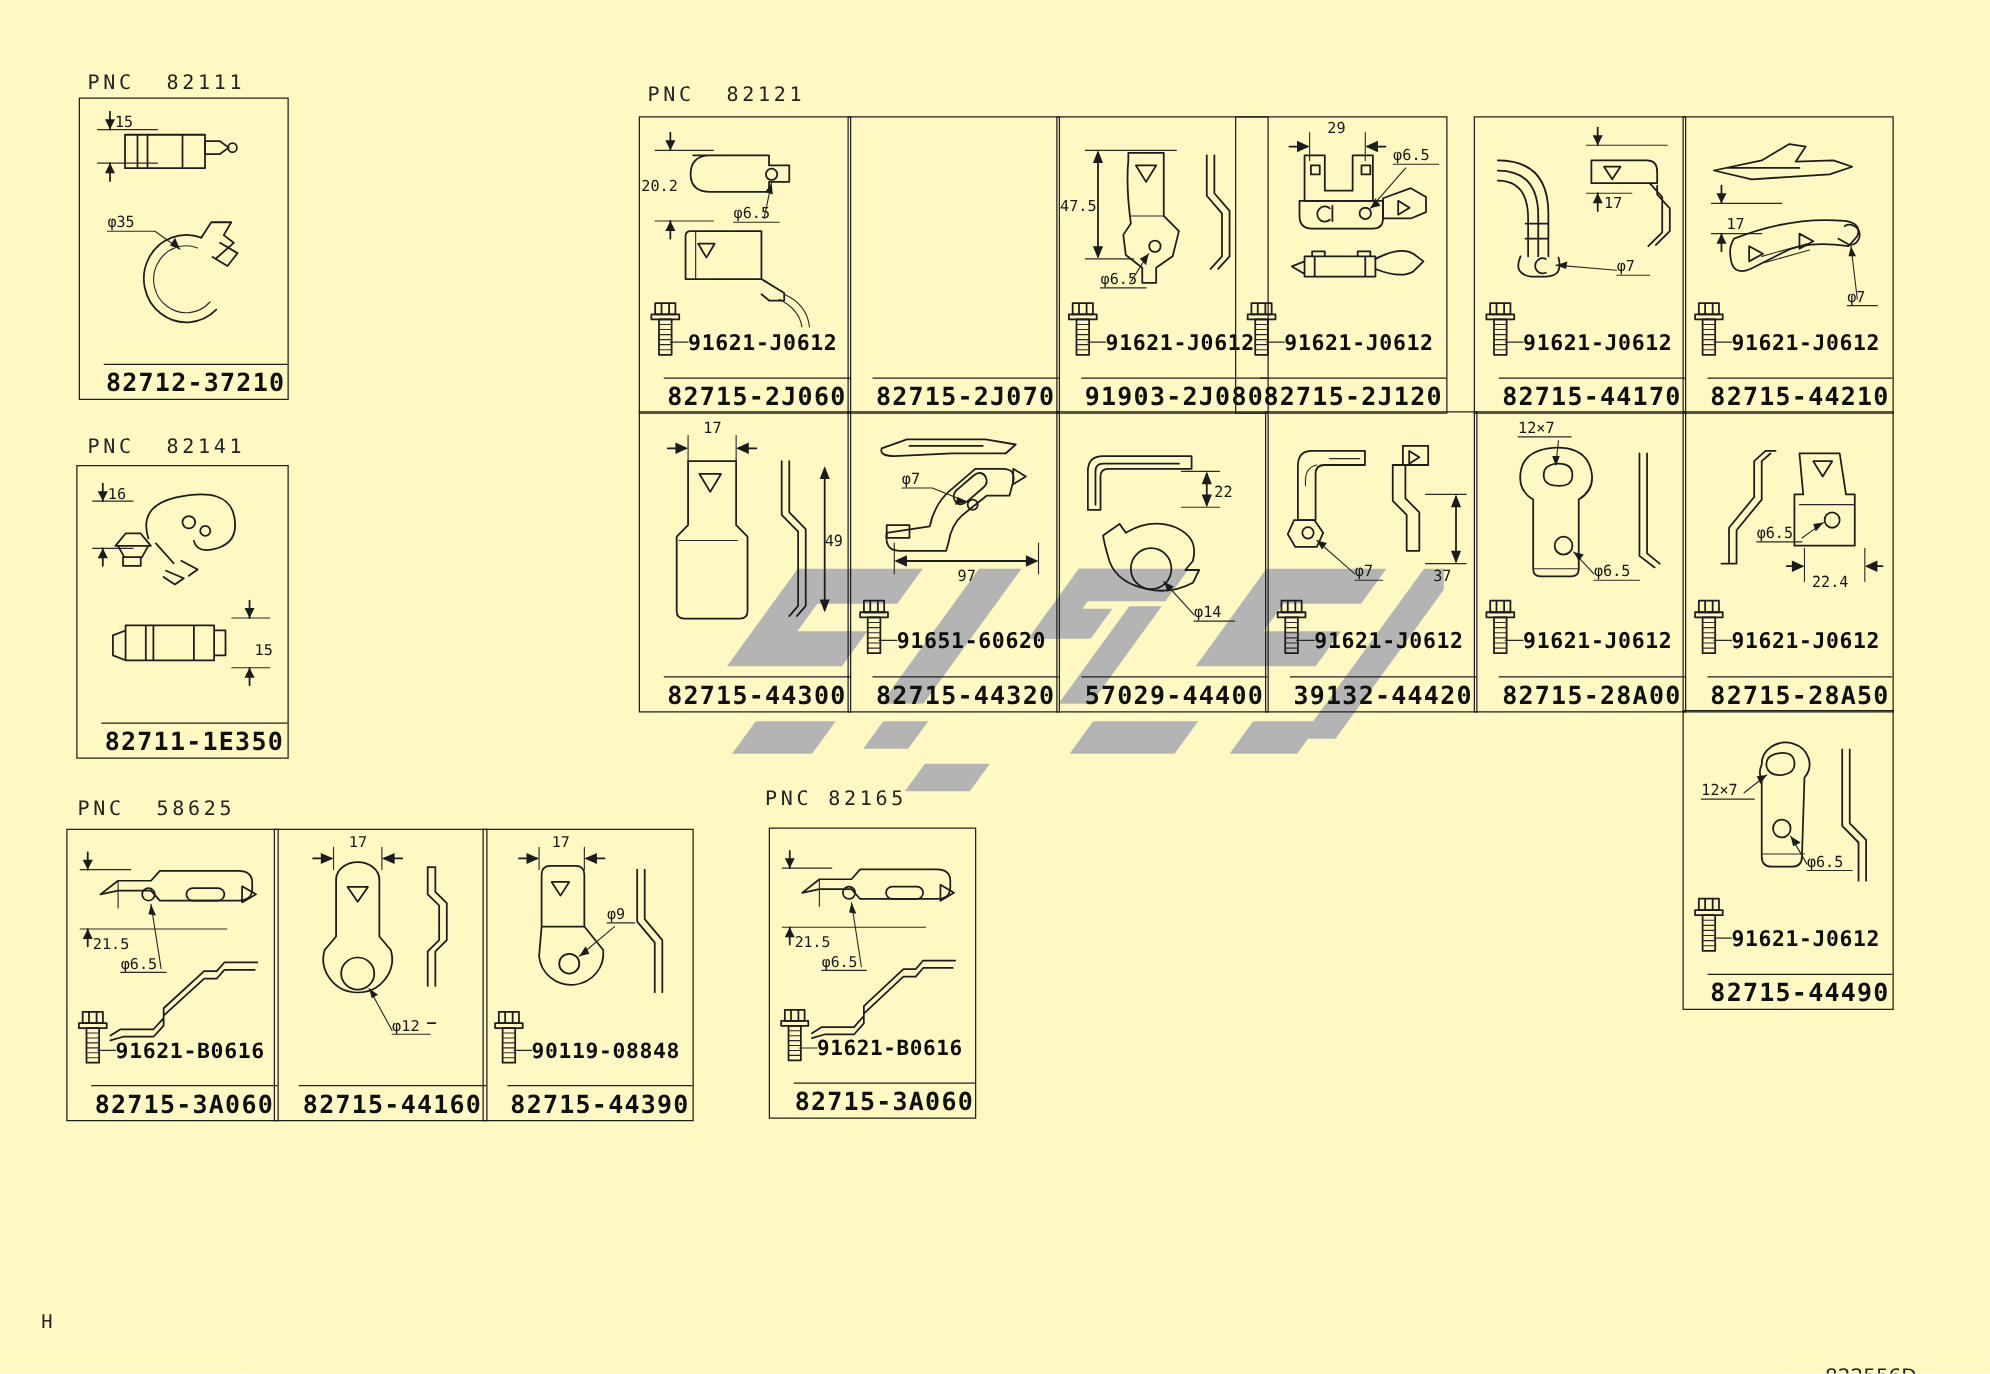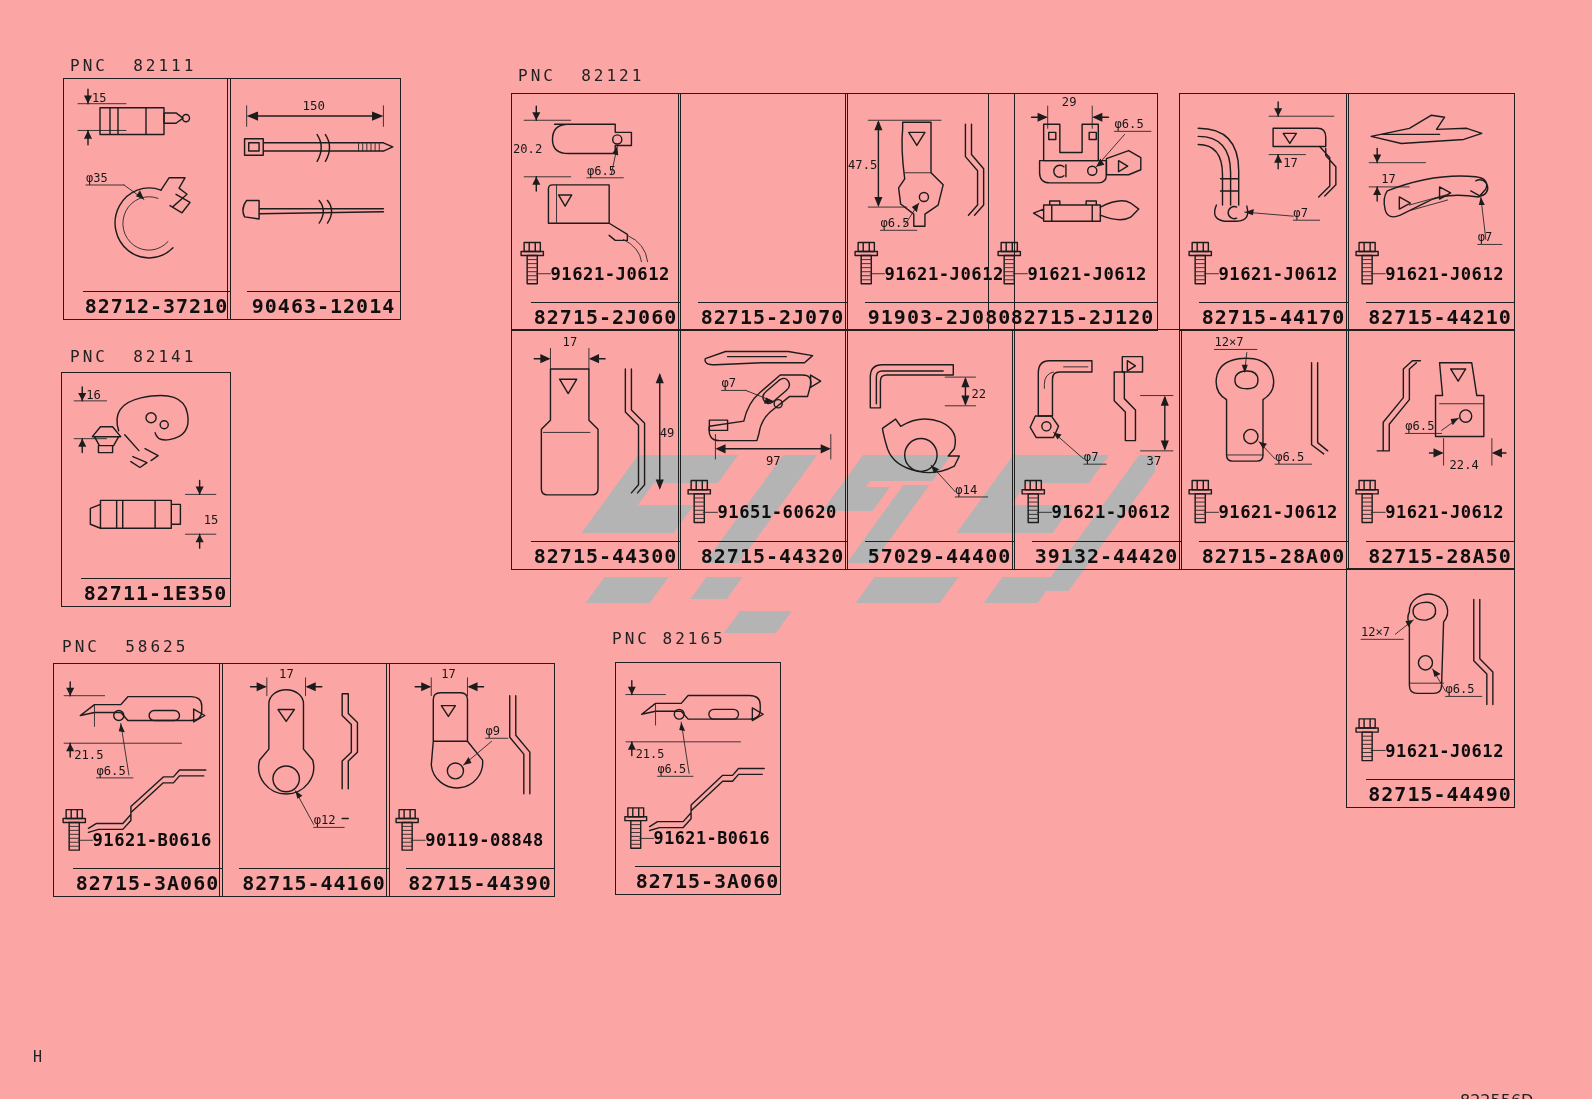--- a/index.html
+++ b/index.html
@@ -1,16 +1,16 @@
 <!DOCTYPE html>
 <html><head>
 <meta charset="utf-8">
 <style>
   html,body{margin:0;padding:0;background:#fff;}
-  #page{position:relative;width:1592px;height:1099px;background:#fca5a5;overflow:hidden;
+  #page{position:relative;width:1592px;height:1099px;background:#fef9c3;overflow:hidden;
         font-family:"DejaVu Sans Mono",monospace;}
   .pnc{position:absolute;font:16px "DejaVu Sans Mono",monospace;letter-spacing:3px;color:#222;
        white-space:pre;z-index:2;}
   .cell{position:absolute;border:1.6px solid #1f1f1f;background:transparent;z-index:1;}
   .art{position:absolute;left:0;top:0;right:0;bottom:28px;}
   .art svg{width:100%;height:100%;display:block;}
   .plabel{position:absolute;left:0;right:0;bottom:0;height:27px;border-top:1.6px solid #1f1f1f;
           display:flex;align-items:center;justify-content:center;
           font:700 20px "DejaVu Sans Mono",monospace;color:#101010;letter-spacing:1px;z-index:2;margin-left:19px;}
   .o{fill:none;stroke:#1c1c1c;stroke-width:1.4;stroke-linejoin:round;stroke-linecap:round;}
@@ -72,36 +72,20 @@
           <path class="f" d="M80 117 l-8 -3 4 -6 z"></path>
       <path class="o" d="M97 108 a34 34 0 1 0 12 56"></path>
       <path class="o" d="M97 108 l8 -12 h16 l-6 10 8 6 -14 12"></path>
       <path class="o" d="M112 112 l14 8 -8 10 -12 -7"></path>
       <path class="t" d="M94 116 a26 26 0 1 0 10 42"></path>
     </svg>
       </div>
     <div class="plabel">82712-37210</div>
   </div>
 
-  <div class="cell" style="left:227px;top:78px;width:172px;height:240px;">
-    <div class="art">
-        <svg viewBox="0 0 166 206" preserveAspectRatio="none">
-      <path class="t" d="M18 26 V46 M150 26 V46"></path>
-      <path class="o" d="M26 36 H142"></path>
-      <path class="f" d="M18 36 l11 -4.5 v9 z M150 36 l-11 -4.5 v9 z"></path>
-      <text class="d" x="72" y="30">150</text>
-      <path class="o" d="M16 58 h18 v16 h-18 z M20 62 h10 v8 h-10 z M34 62 h116 M34 70 h116 M150 62 l9 4 -9 4"></path>
-      <path class="t" d="M126 62 v8 M130 62 v8 M134 62 v8 M138 62 v8 M142 62 v8 M146 62 v8"></path>
-      <path class="o" d="M86 54 q8 12 0 26 M94 54 q8 12 0 26"></path>
-      <path class="o" d="M18 118 q-6 8 -2 16 l14 2 v-18 z M30 126 h120 M30 131 l120 -2"></path>
-      <path class="o" d="M88 118 q8 10 0 22 M96 118 q8 10 0 22"></path>
-    </svg>
-      </div>
-    <div class="plabel">90463-12014</div>
-  </div>
 
   <div class="pnc" style="left:70px;top:347px;">PNC  82141</div>
 
   <div class="cell" style="left:61px;top:372px;width:168px;height:233px;">
     <div class="art">
         <svg viewBox="0 0 166 206" preserveAspectRatio="none">
       <path class="t" d="M12 28 H44 M12 66 H44"></path>
       <path class="o" d="M20 14 V28 M20 66 V80"></path>
       <path class="f" d="M20 28 l-4 -8 h8 z M20 66 l-4 8 h8 z"></path>
       <text class="d" x="24" y="26">16</text>

